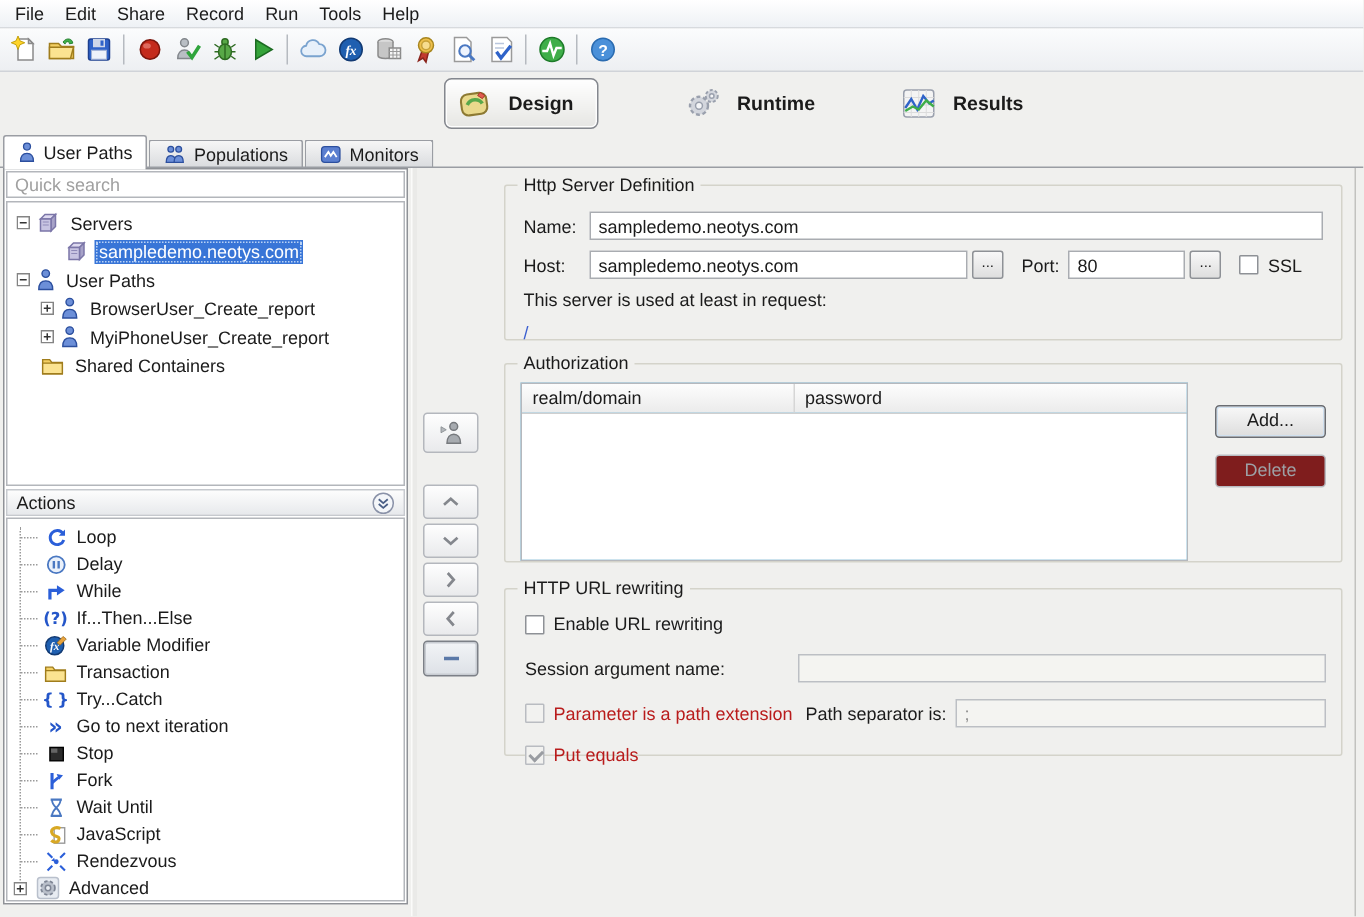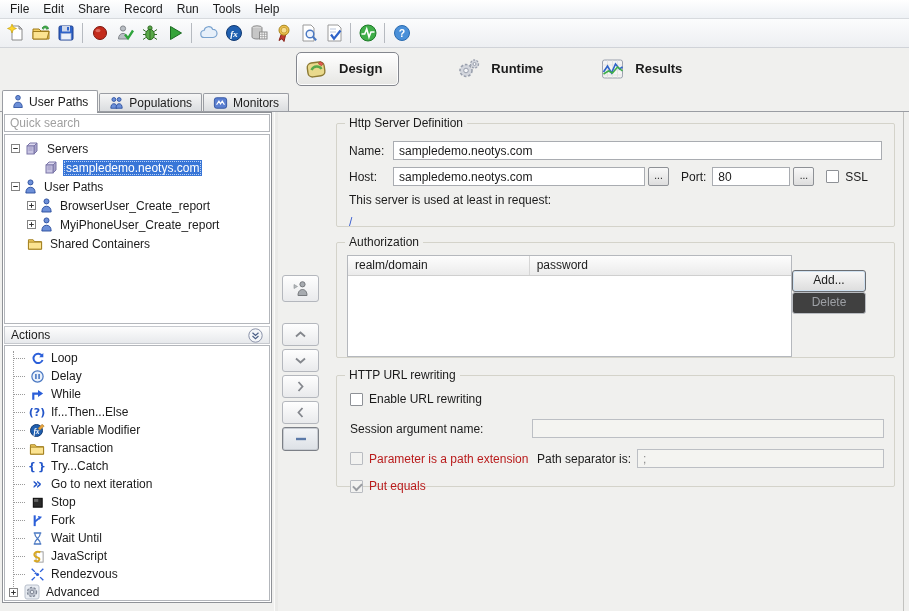--- a/index.html
+++ b/index.html
@@ -79,44 +79,44 @@
   .nav-right { top:263px; height:23px; }
   .nav-left { top:289px; height:23px; }
   .nav-minus { top:315px; height:24px; border-color:#7c8087; box-shadow:0 0 0 1px #c8ccd2 inset;
     background:linear-gradient(#f2f4f7,#dde1e6); }
 
   
   .right { position:absolute; left:330px; top:0; width:574px; bottom:0; border-right:1px solid #c2c2bf; }
   .group { position:relative; border:1px solid #d4d3ca; border-radius:2px; margin:0 8px 0 6px; }
   .glegend { position:absolute; top:-8px; left:8px; background:#f0f0ee; padding:0 4px; }
   .g1 { margin-top:11px; height:104px; padding:17px 12px 0 12px; }
-  .g2 { margin-top:15px; height:116px; padding:12px 10px 0 10px; display:flex; }
+  .g2 { margin-top:15px; height:133px; padding:12px 10px 0 10px; display:flex; }
   .g3 { margin-top:17px; height:112px; padding:16px 10px 0 13px; }
 
   .frow { display:flex; align-items:center; margin-bottom:7px; }
   .flabel { width:44px; flex:none; }
   .tin { border:1px solid #a9acb1; background:#fff; height:19px; padding:1px 5px;
     font:12px "Liberation Sans", sans-serif; color:#1b1b1b; outline:none; }
   .tin.grow { flex:1; }
   .tin.disabled { background:#f4f4f1; border-color:#bcbfc4; color:#8c8c8c; }
   .dots { width:21px; height:19px; margin-left:3px; border:1px solid #8e9196; border-radius:2px;
     background:linear-gradient(#f8f8f8,#dedede); font-size:10px; line-height:15px; text-align:center; flex:none; }
   .usage { margin-top:2px; }
   .uslink { color:#3b5fd0; margin-top:8px; display:inline-block; text-decoration:none; }
 
   .authtable { flex:1; border:1px solid #b5b8bd; background:#7dd3fc; display:flex; flex-direction:column; }
   .ath { display:flex; height:20px; background:linear-gradient(#fdfdfd,#ebebeb); border-bottom:1px solid #cfcfcf; }
   .th { padding:2px 7px; border-right:1px solid #d6d6d6; overflow:hidden; }
   .th.c1 { width:41%; } .th.c2 { width:30%; } .th.c3 { width:29%; border-right:none; }
   .tbody { flex:1; background:#fff; }
-  .btncol { width:92px; flex:none; display:flex; flex-direction:column; padding-top:15px; }
+  .btncol { width:92px; flex:none; display:flex; flex-direction:column; align-items:flex-end; gap:11px; padding-top:15px; }
   .wbtn { width:74px; height:22px; border:1px solid #8e9196; border-radius:3px;
     background:linear-gradient(#f8f8f8,#dddddd); font:12px "Liberation Sans", sans-serif; text-align:center; line-height:19px; }
   .wbtn.focused { border-color:#6a6d72; box-shadow:inset 0 0 0 1px #cfe0ef; }
-  .wbtn.disabled { color:#9da0a5; border-color:#b9bcc1; background:#404040; }
+  .wbtn.disabled { color:#9da0a5; border-color:#b9bcc1; background:#7f1d1d; }
 
   .cb { width:13px; height:13px; border:1px solid #8e9196; background:#fff; flex:none; position:relative; border-radius:1px; }
   .cb.disabled { border-color:#b9bcc1; background:#f2f2f0; }
   .cb.checked::after { content:""; position:absolute; left:2px; top:2px; width:7px; height:4px;
     border-left:2px solid #9a9da2; border-bottom:2px solid #9a9da2; transform:rotate(-45deg); }
   .glabel { color:#b91c1c; }
   .gap6 { margin-left:6px; } .gap12 { margin-left:12px; }
   .r2label { width:182px; flex:none; }
 </style>
 </head>

